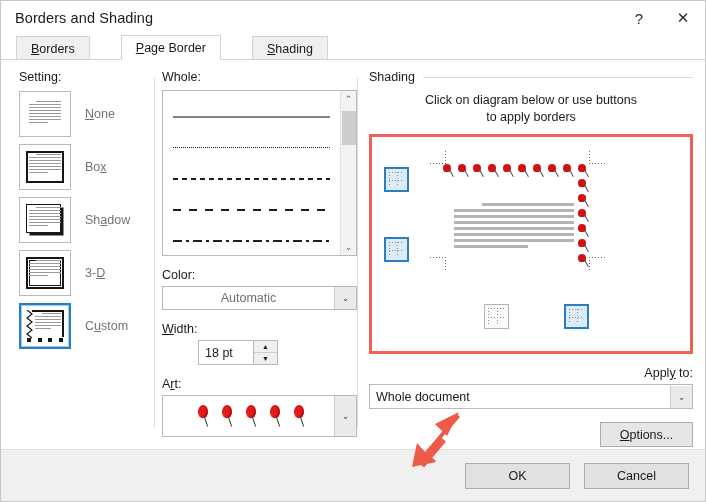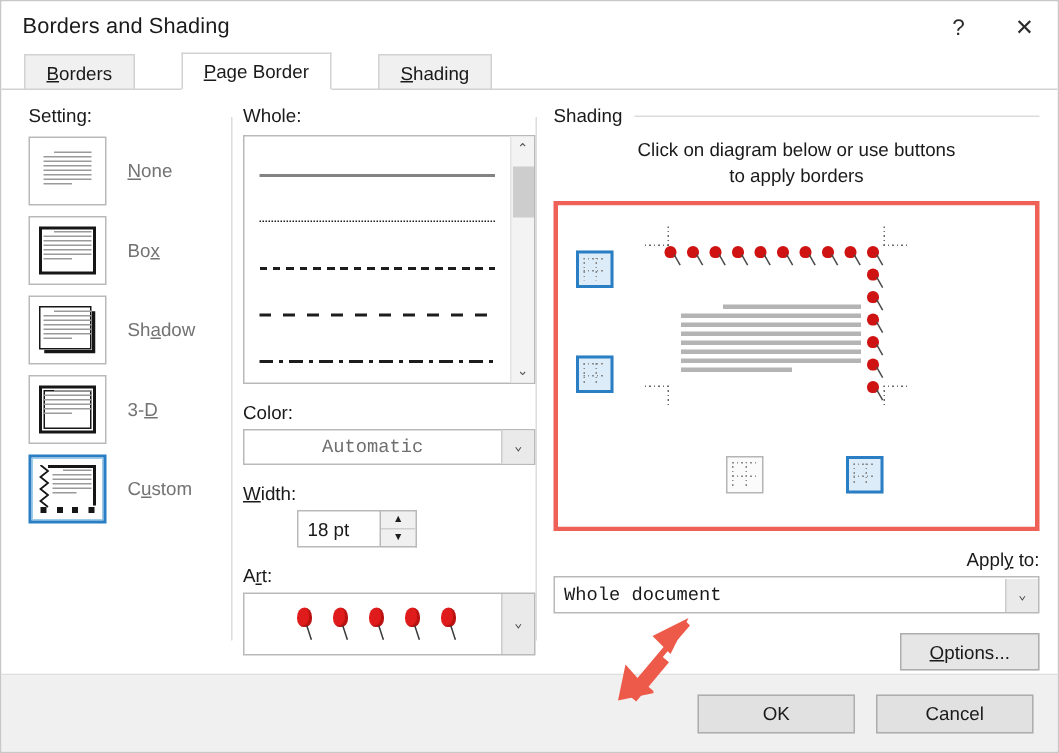--- a/index.html
+++ b/index.html
@@ -127,21 +127,21 @@
     display:flex;flex-direction:column;align-items:center;justify-content:space-between;
     box-sizing:border-box;position:relative;
   }
   .sb-arrow{height:16px;width:16px;display:flex;align-items:center;justify-content:center;
     font-size:9px;color:#5a5a5a;}
   .sb-thumb{position:absolute;left:1px;width:14px;height:34px;background:#cdcdcd;top:20px;}
   
   .fieldlabel{margin-top:12px;margin-bottom:4px;display:block;font-size:12.5px;}
   .combo{
     height:24px;border:1px solid #b9b9b9;background:#fff;display:flex;align-items:center;
-    box-sizing:border-box;position:relative;font-family:Liberation Mono, monospace;
+    box-sizing:border-box;position:relative;
   }
   .combo .val{flex:1 1 auto;padding:0 6px;font-size:12.5px;color:#1a1a1a;
     white-space:nowrap;overflow:hidden;}
   .combo .val.center{text-align:center;}
   .combo .val.dim{color:#6f6f6f;}
   .combo .arrow{
     width:21px;height:22px;flex:0 0 21px;background:#eaeaea;border-left:1px solid #cccccc;
     display:flex;align-items:center;justify-content:center;font-size:9px;color:#3a3a3a;
   }
   .spin-wrap{display:flex;padding-left:36px;}

